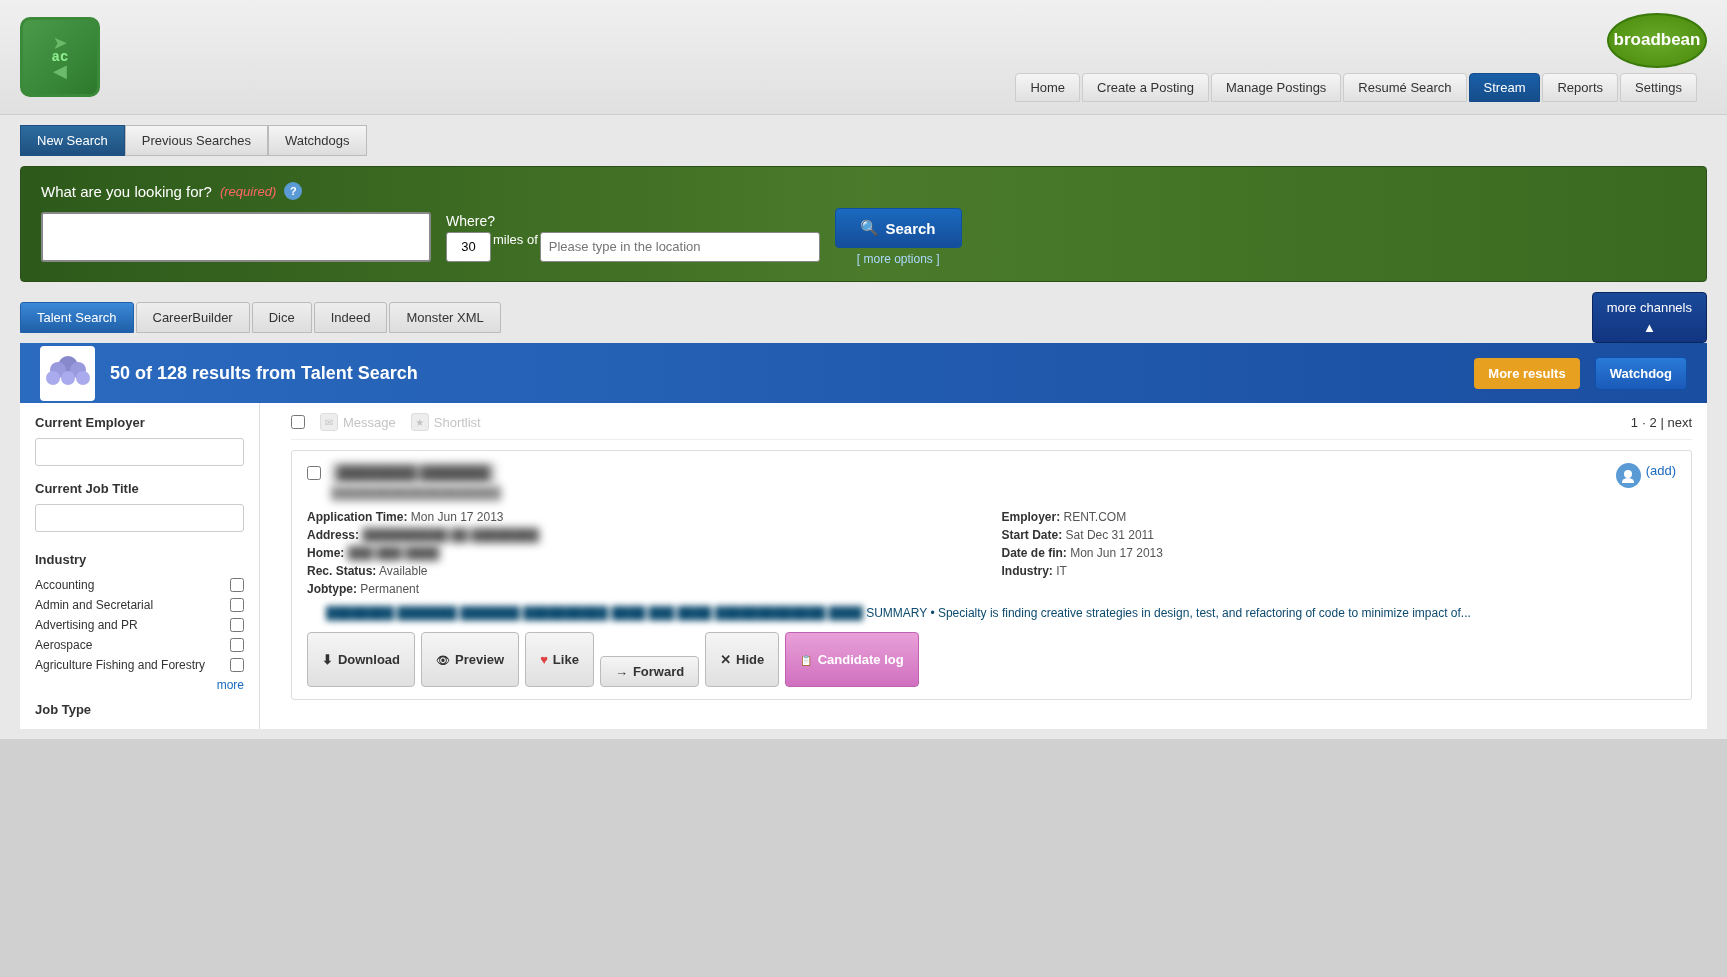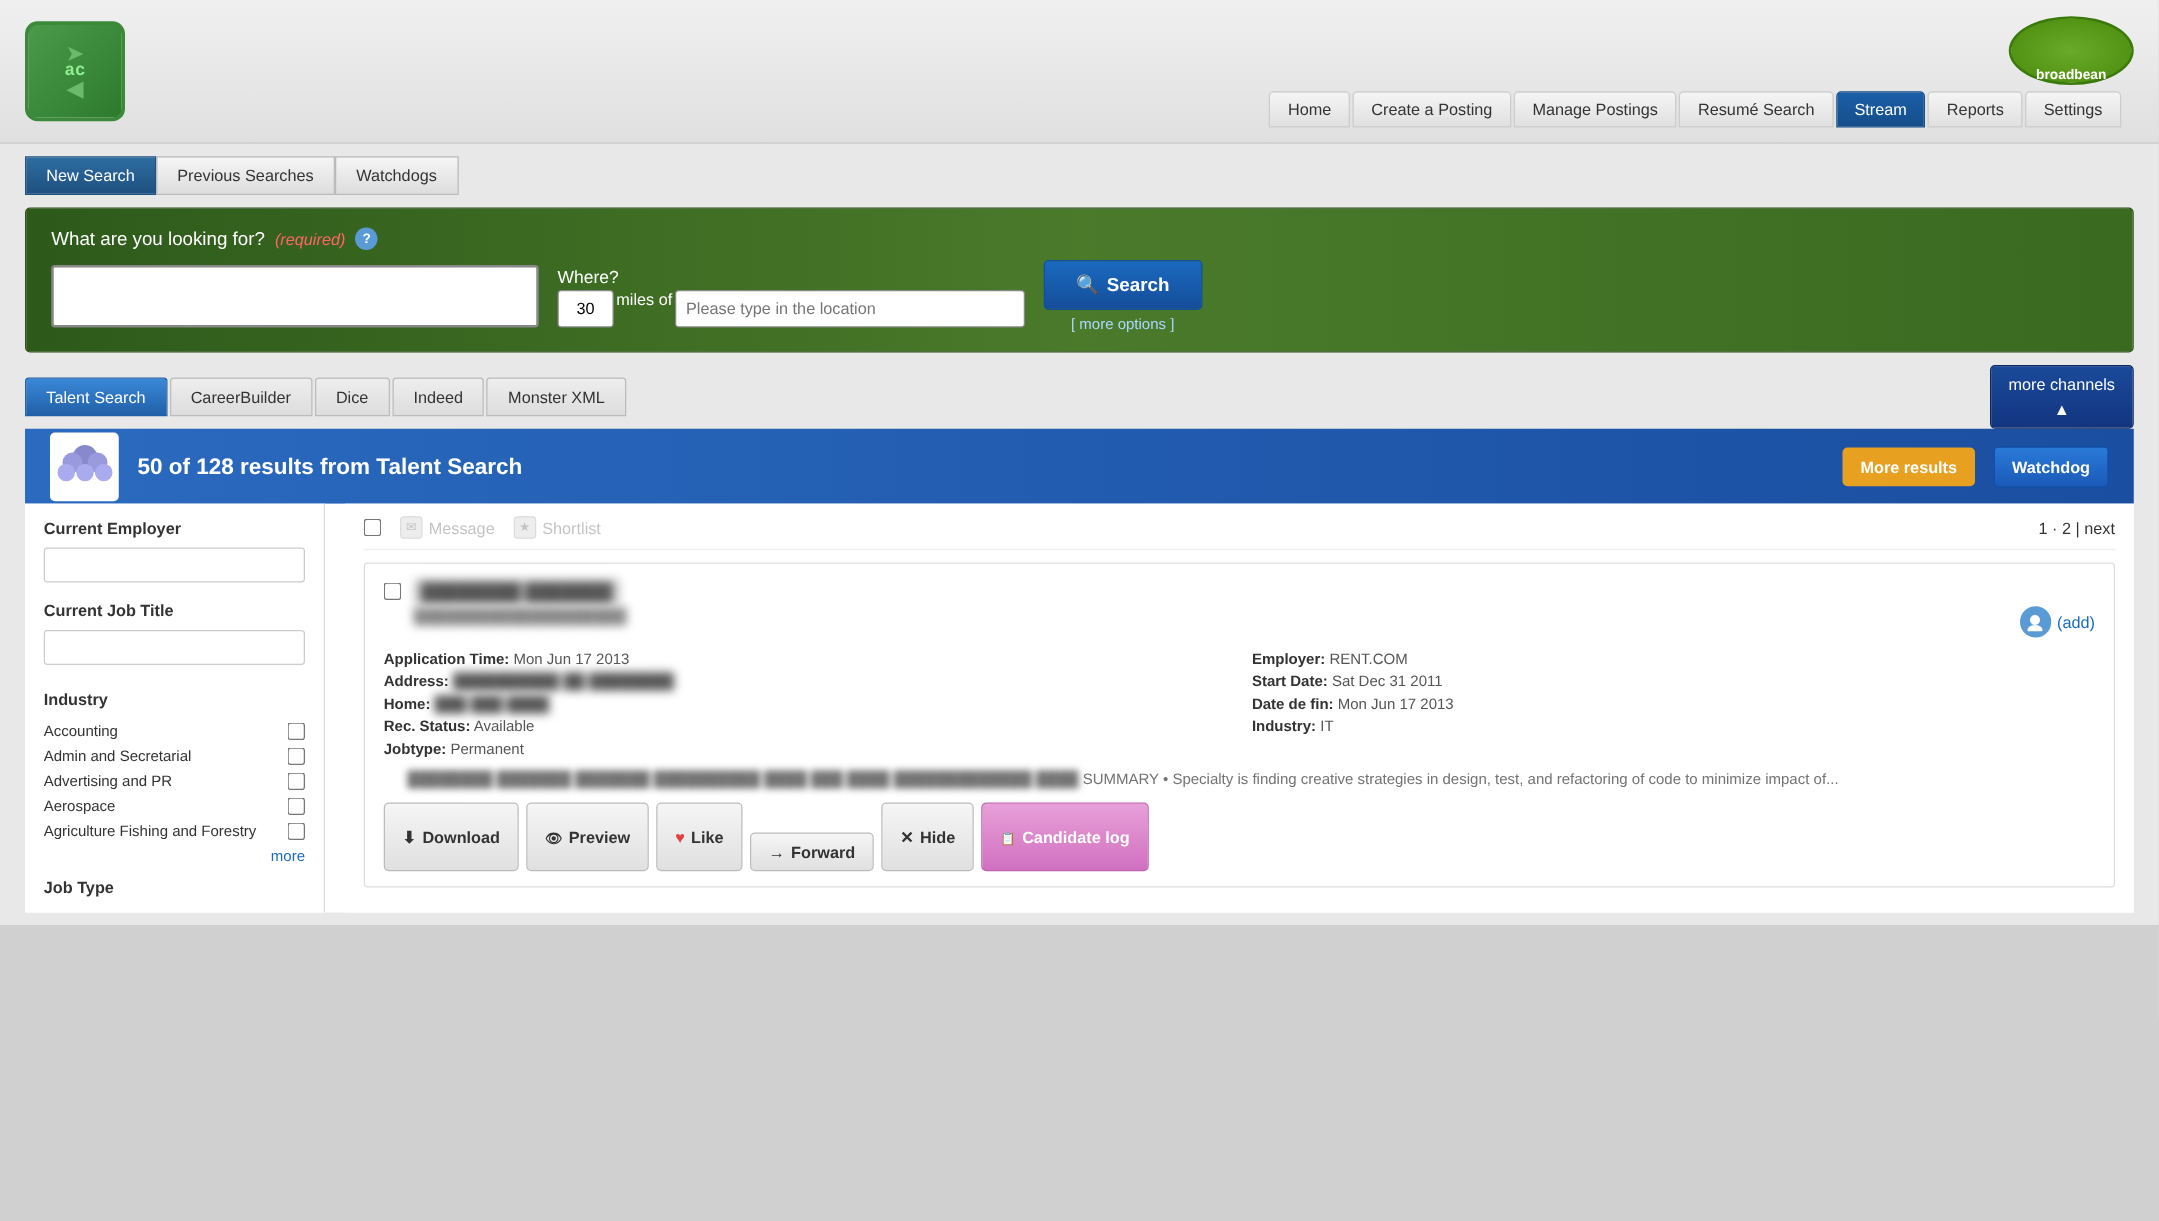--- a/index.html
+++ b/index.html
@@ -40,24 +40,24 @@
       font-size: 14px;
       font-weight: bold;
       font-family: 'Courier New', monospace;
     }
     .broadbean-logo {
       width: 100px;
       height: 55px;
       background: radial-gradient(ellipse, #6aaa2a, #4a8a0a);
       border-radius: 50%;
       display: flex;
-      align-items: flex-end;
+      align-items: center;
       justify-content: center;
       color: white;
-      font-size: 11px;
+      font-size: 17px;
       font-weight: bold;
       border: 2px solid #3a7a0a;
     }
 
     
     .nav-bar {
       display: flex;
       align-items: center;
       justify-content: flex-end;
       gap: 2px;
@@ -451,23 +451,22 @@
     }
     .candidate-email {
       font-size: 12px;
       color: #888;
       filter: blur(3px);
       user-select: none;
       margin-top: 3px;
     }
     .candidate-actions-right {
       display: flex;
-      align-items: center;
+      align-items: flex-start;
       gap: 5px;
-      margin-top: 22px;
     }
     .add-link {
       color: #1a6abf;
       font-size: 13px;
       cursor: pointer;
     }
     .candidate-icon {
       width: 25px;
       height: 25px;
       background: #5b9bd5;
@@ -491,21 +490,21 @@
     }
     .detail-label {
       font-weight: bold;
     }
     .detail-value {
       color: #555;
     }
 
     .candidate-summary {
       font-size: 12px;
-      color: #737373;
+      color: #0c4a6e;
       margin-bottom: 10px;
       line-height: 1.5;
       padding-left: 19px;
     }
     .summary-blurred {
       filter: blur(3px);
       user-select: none;
       display: inline;
     }
 

